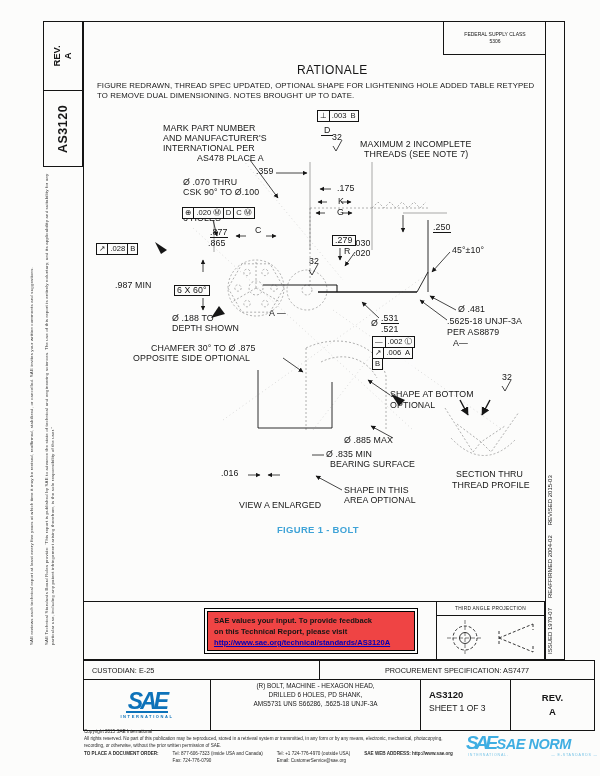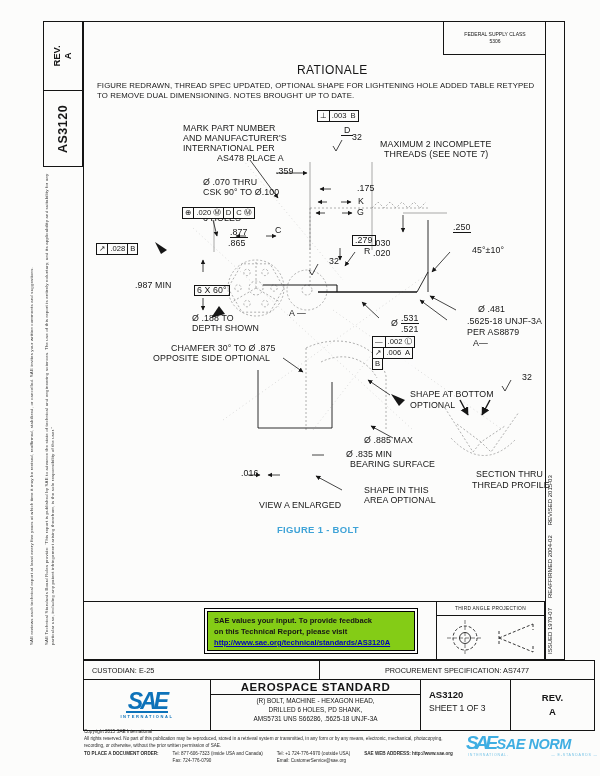--- a/index.html
+++ b/index.html
@@ -22,35 +22,35 @@
   .frame{position:absolute;left:83px;top:21px;width:482px;height:639px;border:1.6px solid #141414;box-sizing:border-box;}
   .vline-545{position:absolute;left:545px;top:21px;height:639px;border-left:1.2px solid #141414;}
   .hline-601{position:absolute;left:84px;top:601px;width:461px;border-top:1px solid #141414;}
   .fsc-box{position:absolute;left:443px;top:22px;width:102px;height:32px;border-left:1px solid #141414;
            border-bottom:1px solid #141414;display:flex;flex-direction:column;align-items:center;justify-content:center;
            font-size:5px;line-height:1.5;text-align:center;}
   
   .rationale-title{position:absolute;left:297px;top:63px;font-size:12px;letter-spacing:.4px;}
   .rationale-line{position:absolute;font-size:7.8px;white-space:nowrap;letter-spacing:.1px;}
   
-  .dlabel{position:absolute;font-size:8.8px;line-height:1.05;white-space:pre;letter-spacing:.1px;margin-left:20px;}
+  .dlabel{position:absolute;font-size:8.8px;line-height:1.05;white-space:pre;letter-spacing:.1px;}
   .dlabel.ul{border-bottom:.9px solid #141414;}
   .dlabel.boxed{border:.9px solid #141414;padding:0 2px;}
   .dlabel.datum{border-bottom:1.2px solid #141414;padding:0 3px;}
   .fcf{position:absolute;background:rgba(252,252,251,.85);}
   .fcf-row{display:flex;border:.9px solid #141414;margin-top:-1px;width:max-content;background:#fcfcfb;}
   .fcf-cell{padding:0 2px;font-size:7.6px;line-height:10px;border-left:.9px solid #141414;white-space:pre;}
   .fcf-cell:first-child{border-left:none;}
   .fig-caption{position:absolute;left:277px;top:524px;font-size:9.5px;font-weight:bold;color:#3fa3d7;letter-spacing:.3px;}
   
   .rev-strip{position:absolute;left:547px;top:24px;height:630px;width:16px;
              writing-mode:vertical-rl;transform:rotate(180deg);font-size:6px;white-space:pre;color:#222;}
   
   .feedback{position:absolute;left:207px;top:611px;width:208px;height:40px;border:1.3px solid #000;
-            outline:1px solid #000;outline-offset:2px;background:#84cc16;padding:3px 6px;
+            outline:1px solid #000;outline-offset:2px;background:#ef4444;padding:3px 6px;
             font-size:7.6px;font-weight:bold;line-height:1.45;box-sizing:border-box;}
   .feedback a{color:#0000bb;text-decoration:underline;cursor:pointer;}
   
   .projection{position:absolute;left:436px;top:601px;width:109px;height:59px;border:1px solid #141414;box-sizing:border-box;background:#fcfcfb;}
   .projection .ptitle{height:13px;border-bottom:1px solid #141414;display:flex;align-items:center;justify-content:center;
             font-size:4.8px;letter-spacing:.3px;}
   
   .tblock{position:absolute;left:83px;top:660px;width:512px;border:1.6px solid #141414;box-sizing:border-box;background:#fcfcfb;}
   .trow1{display:flex;height:18px;border-bottom:1.2px solid #141414;font-size:7.3px;align-items:center;}
   .trow1 .cell-cust{width:236px;border-right:1.2px solid #141414;padding-left:8px;box-sizing:border-box;height:100%;display:flex;align-items:center;}
@@ -327,21 +327,20 @@
     <div class="trow1">
       <div class="cell-cust">CUSTODIAN: E-25</div>
       <div class="cell-proc">PROCUREMENT SPECIFICATION: AS7477</div>
     </div>
     <div class="trow2">
       <div class="cell-logo">
         <div class="sae-logo-big">SAE</div>
         <div class="sae-logo-sub">INTERNATIONAL</div>
       </div>
       <div class="cell-center">
-        <div class="as-heading">AEROSPACE STANDARD</div>
         <div class="as-desc">
           <div>(R) BOLT, MACHINE - HEXAGON HEAD,</div>
           <div>DRILLED 6 HOLES, PD SHANK,</div>
           <div>AMS5731  UNS S66286,  .5625-18 UNJF-3A</div>
         </div>
       </div>
       <div class="cell-num">
         <div class="docnum">AS3120</div>
         <div>SHEET 1 OF 3</div>
       </div>

